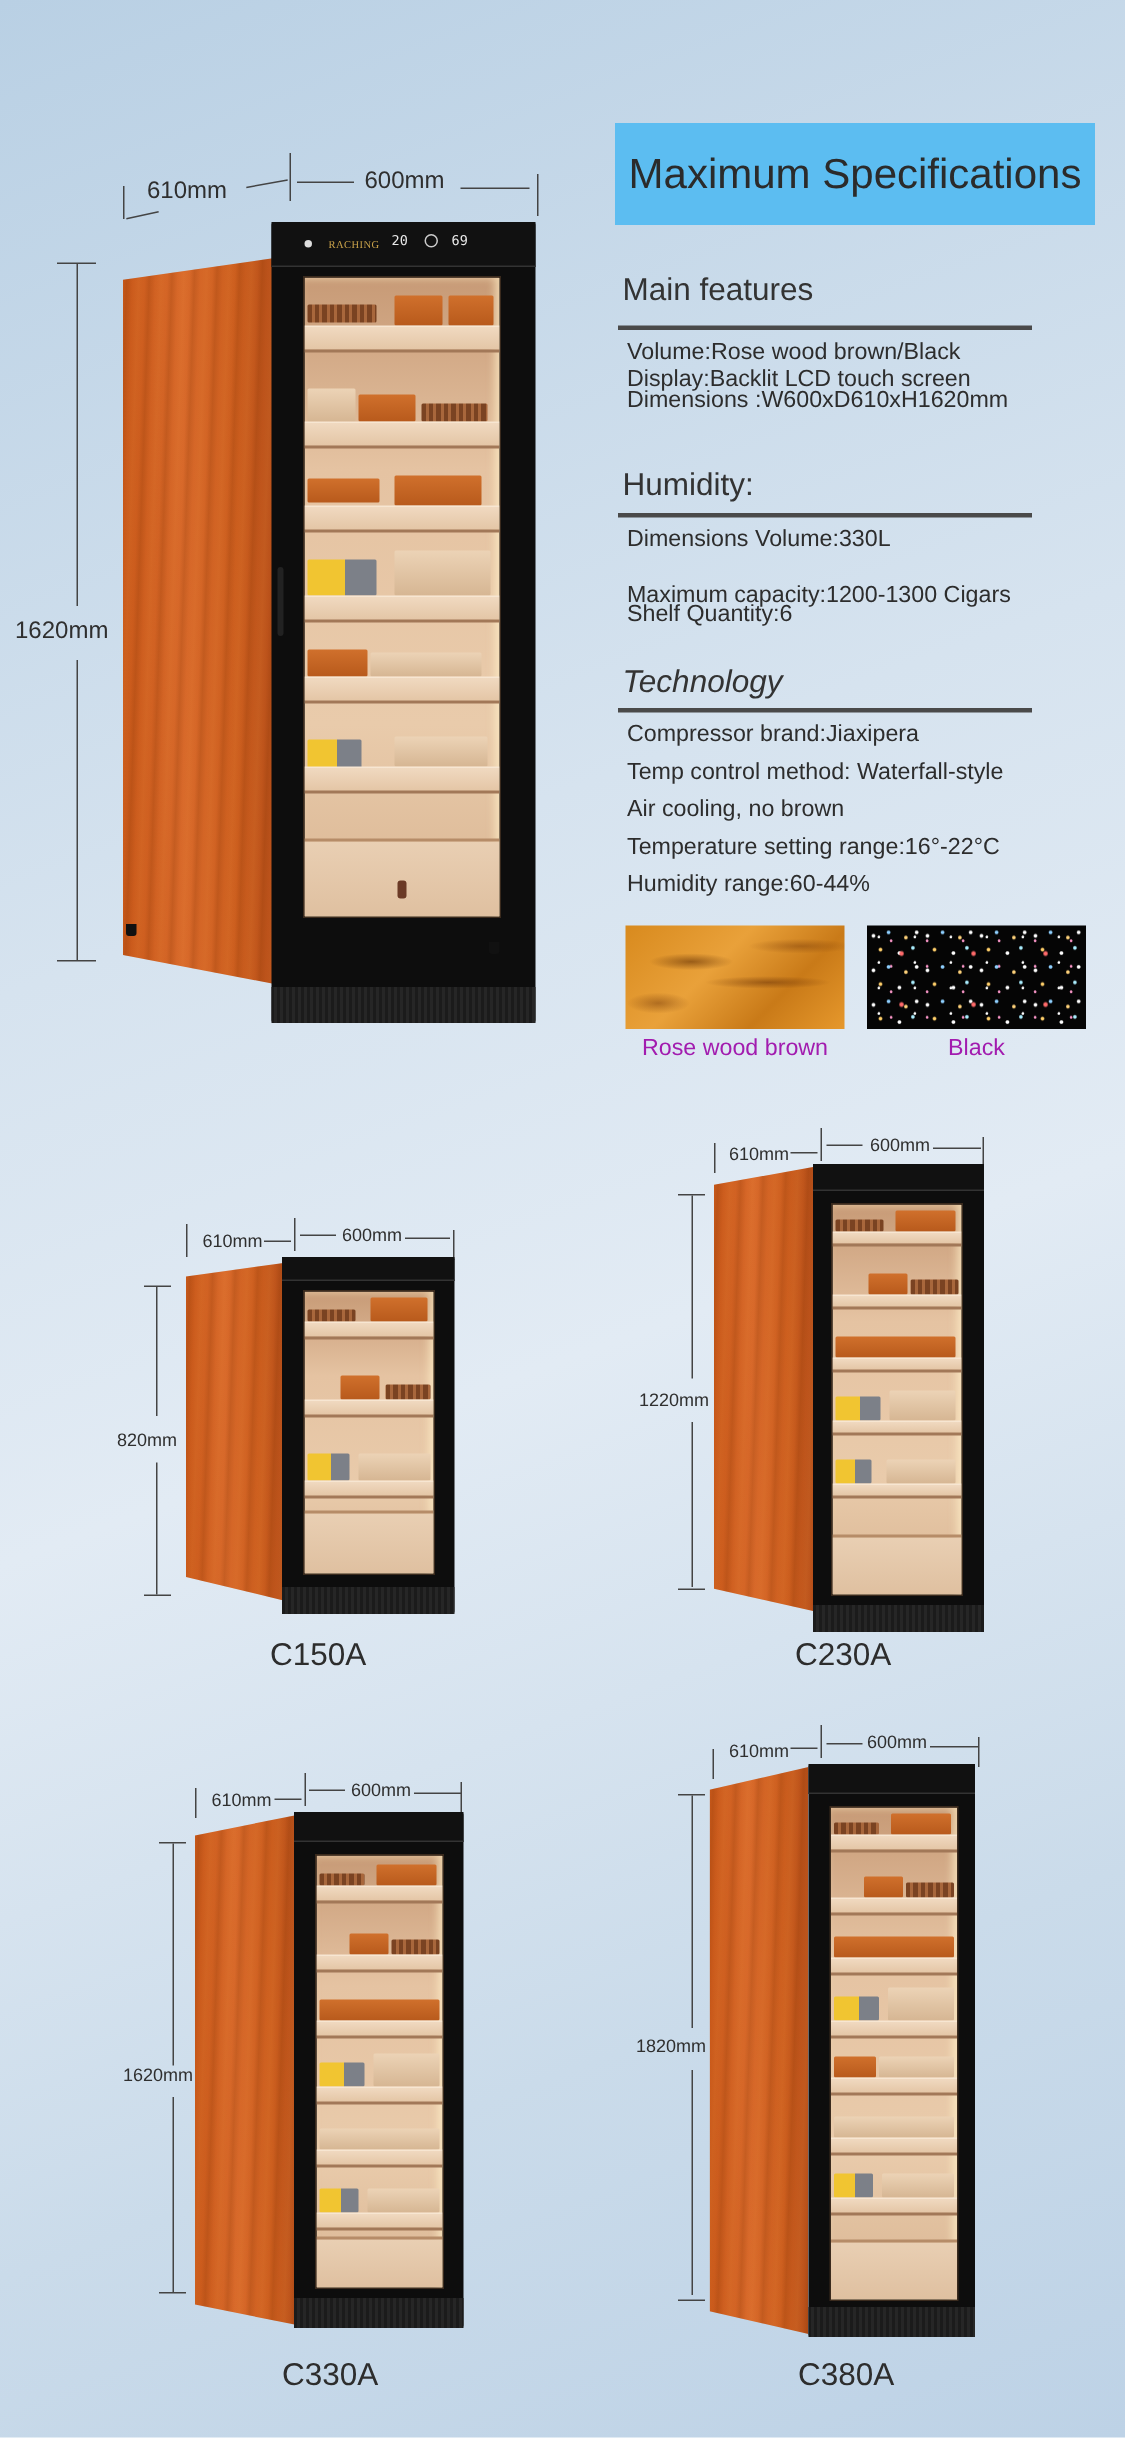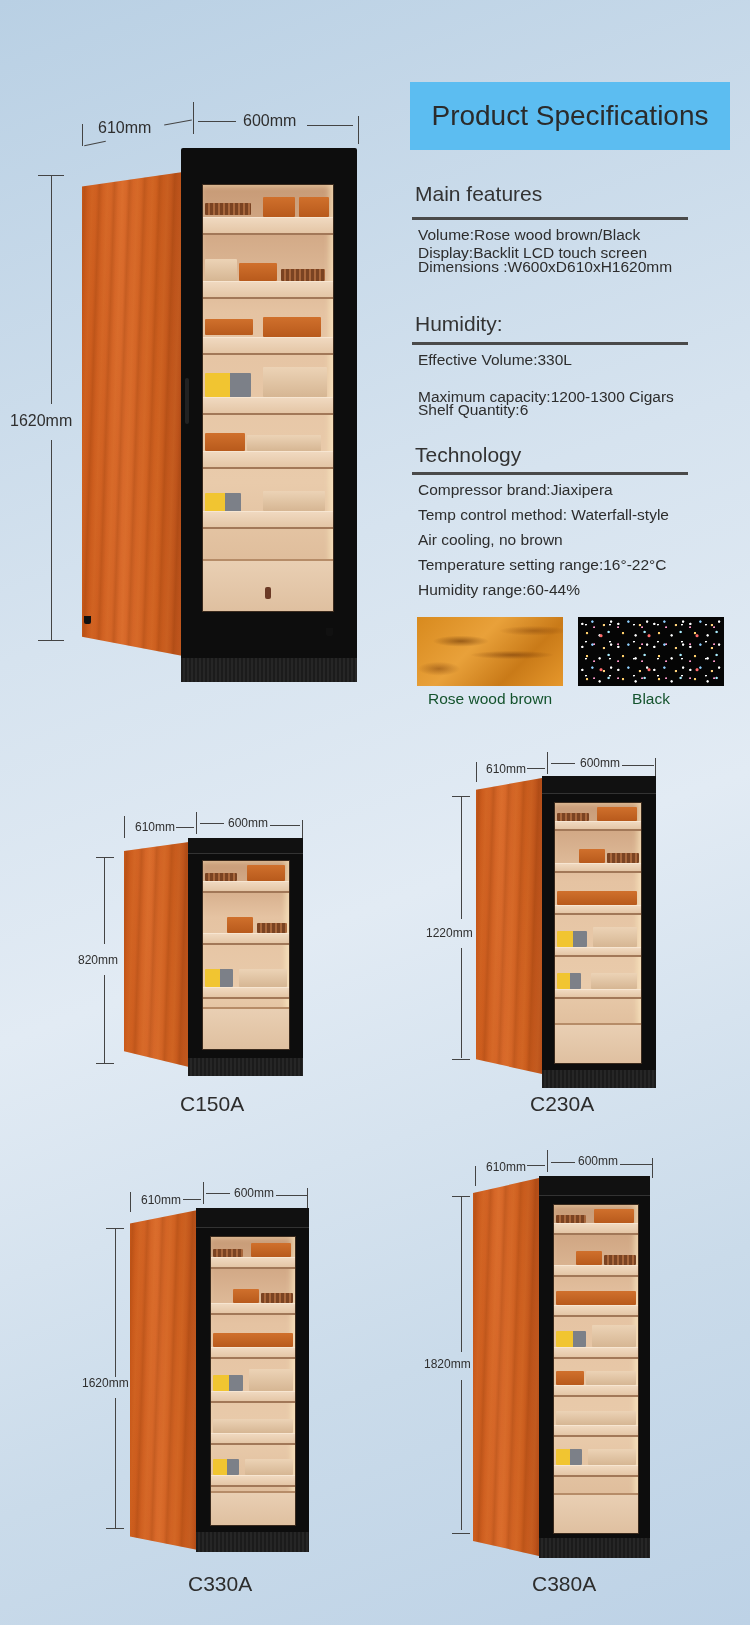--- a/index.html
+++ b/index.html
@@ -42,21 +42,21 @@
       radial-gradient(circle at 48% 55%, #ff6a6a 1px, transparent 2px),
       radial-gradient(circle at 60% 80%, #fff 0.8px, transparent 1.6px),
       radial-gradient(circle at 72% 35%, #ffd27a 0.8px, transparent 1.6px),
       radial-gradient(circle at 85% 65%, #aef 0.8px, transparent 1.6px),
       radial-gradient(circle at 92% 20%, #fff 0.8px, transparent 1.6px),
       radial-gradient(circle at 33% 45%, #fff 0.6px, transparent 1.2px),
       radial-gradient(circle at 67% 60%, #f9c 0.6px, transparent 1.2px),
       #050505;
     background-size: 36px 23px, 36px 23px, 36px 23px, 48px 34px, 36px 23px, 36px 23px, 36px 23px, 36px 23px, 24px 17px, 24px 17px, auto;
   }
-  .swatch-label { top: 690px; font-size: 15.5px; color: #14532d; text-align: center; width: 146px; }
+  .swatch-label { top: 690px; font-size: 15.5px; color: #a21caf; text-align: center; width: 146px; }
 
   
   .cab { position: absolute; }
   .cab .side {
     position: absolute; left: 0; 
     background:
       repeating-linear-gradient(92deg, rgba(120,45,0,.0) 0px, rgba(120,45,0,.18) 3px, rgba(120,45,0,0) 7px, rgba(255,170,80,.08) 11px, rgba(120,45,0,0) 15px),
       linear-gradient(90deg, #c9591a, #d8692a 40%, #cc5e1e 75%, #b8501a);
   }
   .cab .front {
@@ -100,36 +100,36 @@
 
   
   .dim-line { position: absolute; background: #444; }
   .dim-text { position: absolute; color: #2f2f2f; white-space: nowrap; }
   .model-label { position: absolute; font-size: 21px; color: #2d2d2d; }
 </style>
 </head>
 <body>
 
 <div class="abs spec-title">
-  <span>Product Specifications</span>
+  <span>Maximum Specifications</span>
 </div>
 
 <div class="abs sec-head" style="top:182px;">Main features</div>
 <div class="abs sec-rule" style="top:217px;"></div>
 <div class="abs spec-line" style="top:226px;">Volume:Rose wood brown/Black</div>
 <div class="abs spec-line" style="top:244px;">Display:Backlit LCD touch screen</div>
 <div class="abs spec-line" style="top:258px;">Dimensions :W600xD610xH1620mm</div>
 
 <div class="abs sec-head" style="top:312px;">Humidity:</div>
 <div class="abs sec-rule" style="top:342px;"></div>
-<div class="abs spec-line" style="top:351px;">Effective Volume:330L</div>
+<div class="abs spec-line" style="top:351px;">Dimensions Volume:330L</div>
 <div class="abs spec-line" style="top:376px;margin-top:12px;">Maximum capacity:1200-1300 Cigars</div>
 <div class="abs spec-line" style="top:401px;">Shelf Quantity:6</div>
 
-<div class="abs sec-head" style="top:443px;">Technology</div>
+<div class="abs sec-head" style="top:443px;font-style:italic;">Technology</div>
 <div class="abs sec-rule" style="top:472px;"></div>
 <div class="abs spec-line" style="top:481px;">Compressor brand:Jiaxipera</div>
 <div class="abs spec-line" style="top:506px;">Temp control method: Waterfall-style</div>
 <div class="abs spec-line" style="top:531px;">Air cooling, no brown</div>
 <div class="abs spec-line" style="top:556px;">Temperature setting range:16°-22°C</div>
 <div class="abs spec-line" style="top:581px;">Humidity range:60-44%</div>
 
 <div class="abs swatch swatch-wood"></div>
 <div class="abs swatch swatch-black"></div>
 <div class="abs swatch-label" style="left:417px;">Rose wood brown</div>
@@ -150,20 +150,27 @@
 
   <div class="dim-line" style="left:38px; top:175px; width:26px; height:1px;"></div>
   <div class="dim-line" style="left:51px; top:176px; width:1px; height:228px;"></div>
   <div class="dim-text" style="left:10px; top:412px; font-size:16px;">1620mm</div>
   <div class="dim-line" style="left:51px; top:440px; width:1px; height:200px;"></div>
   <div class="dim-line" style="left:38px; top:640px; width:26px; height:1px;"></div>
 
   <div class="cab" style="left:82px; top:148px; width:276px; height:534px;">
     <div class="side" style="top:24px; width:101px; height:484px; clip-path: polygon(0 3%, 100% 0, 100% 100%, 0 96%);"></div>
     <div class="front" style="left:99px; top:0; width:176px; height:534px;">
+      <div class="panel-bar" style="height:30px;">
+        <div class="logo-dot" style="left:22px; top:12px;"></div>
+        <div class="brand" style="left:38px; top:11px;">RACHING</div>
+        <div class="lcd" style="left:80px; top:8px;">20</div>
+        <div class="lcd" style="left:102px; top:8px; width:9px; height:9px; border:1px solid #ccc; border-radius:50%;"></div>
+        <div class="lcd" style="left:120px; top:8px;">69</div>
+      </div>
       <div class="glass" style="left:21px; top:36px; width:132px; height:428px;">
         <div class="goods cigars" style="left:2px; top:18px; width:46px; height:12px;"></div>
         <div class="goods" style="left:60px; top:12px; width:32px; height:20px;"></div>
         <div class="goods" style="left:96px; top:12px; width:30px; height:20px;"></div>
         <div class="shelf" style="top:32px; height:18px;"></div>
         <div class="goods pale" style="left:2px; top:74px; width:32px; height:22px;"></div>
         <div class="goods" style="left:36px; top:78px; width:38px; height:18px;"></div>
         <div class="goods cigars" style="left:78px; top:84px; width:44px; height:12px;"></div>
         <div class="shelf" style="top:96px; height:18px;"></div>
         <div class="goods" style="left:2px; top:134px; width:48px; height:16px;"></div>

